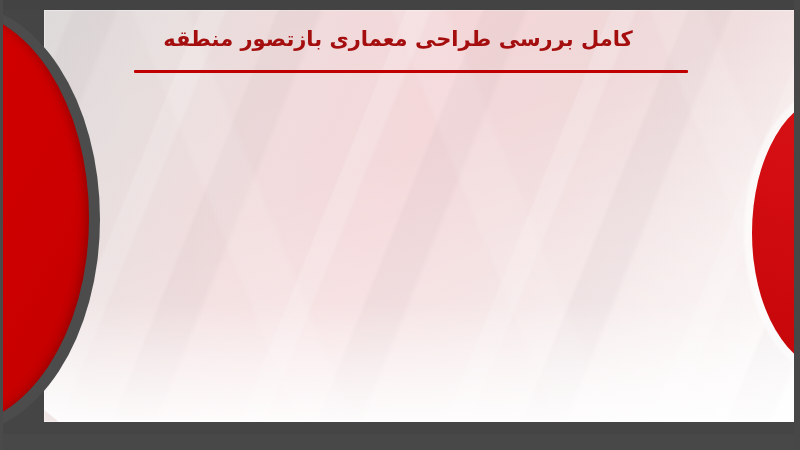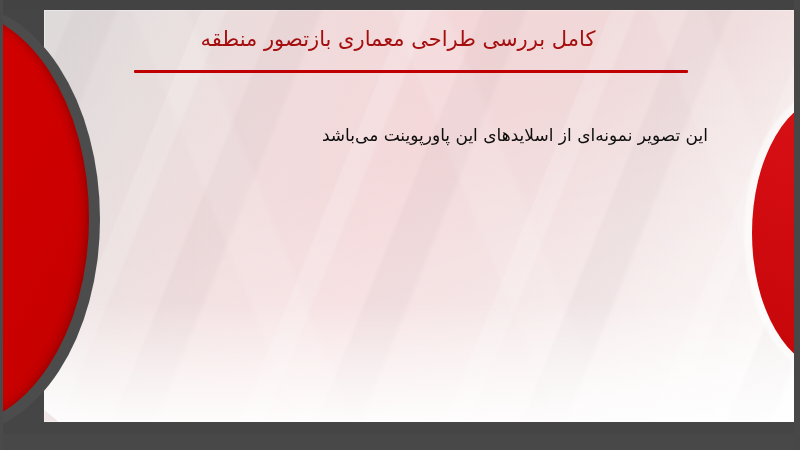--- a/index.html
+++ b/index.html
@@ -192,21 +192,21 @@
 
   .title {
     position: absolute;
     right: 112px;
     top: 24px;
     width: 580px;
     text-align: center;
     color: #a50e0e;
     font-size: 21px;
     line-height: 30px;
-    font-weight: 400;
+    font-weight: 700;
     white-space: nowrap;
     direction: rtl;
   }
 
   .title-rule {
     position: absolute;
     left: 134px;
     top: 70px;
     width: 554px;
     height: 3px;
@@ -251,21 +251,20 @@
   <div class="right-circle-halo"></div>
   <div class="right-circle"></div>
 
   <div class="content">
 
     <div class="title">کامل بررسی طراحی معماری بازتصور منطقه</div>
 
     <div class="title-rule"></div>
 
     <div class="body-block">
-      <div class="body-line">این تصویر نمونه‌ای از اسلایدهای این پاورپوینت می‌باشد</div>
     </div>
 
   </div>
 
   <div class="frame-top"></div>
   <div class="frame-bottom"></div>
   <div class="frame-left"></div>
   <div class="frame-right"></div>
 
 </div>

